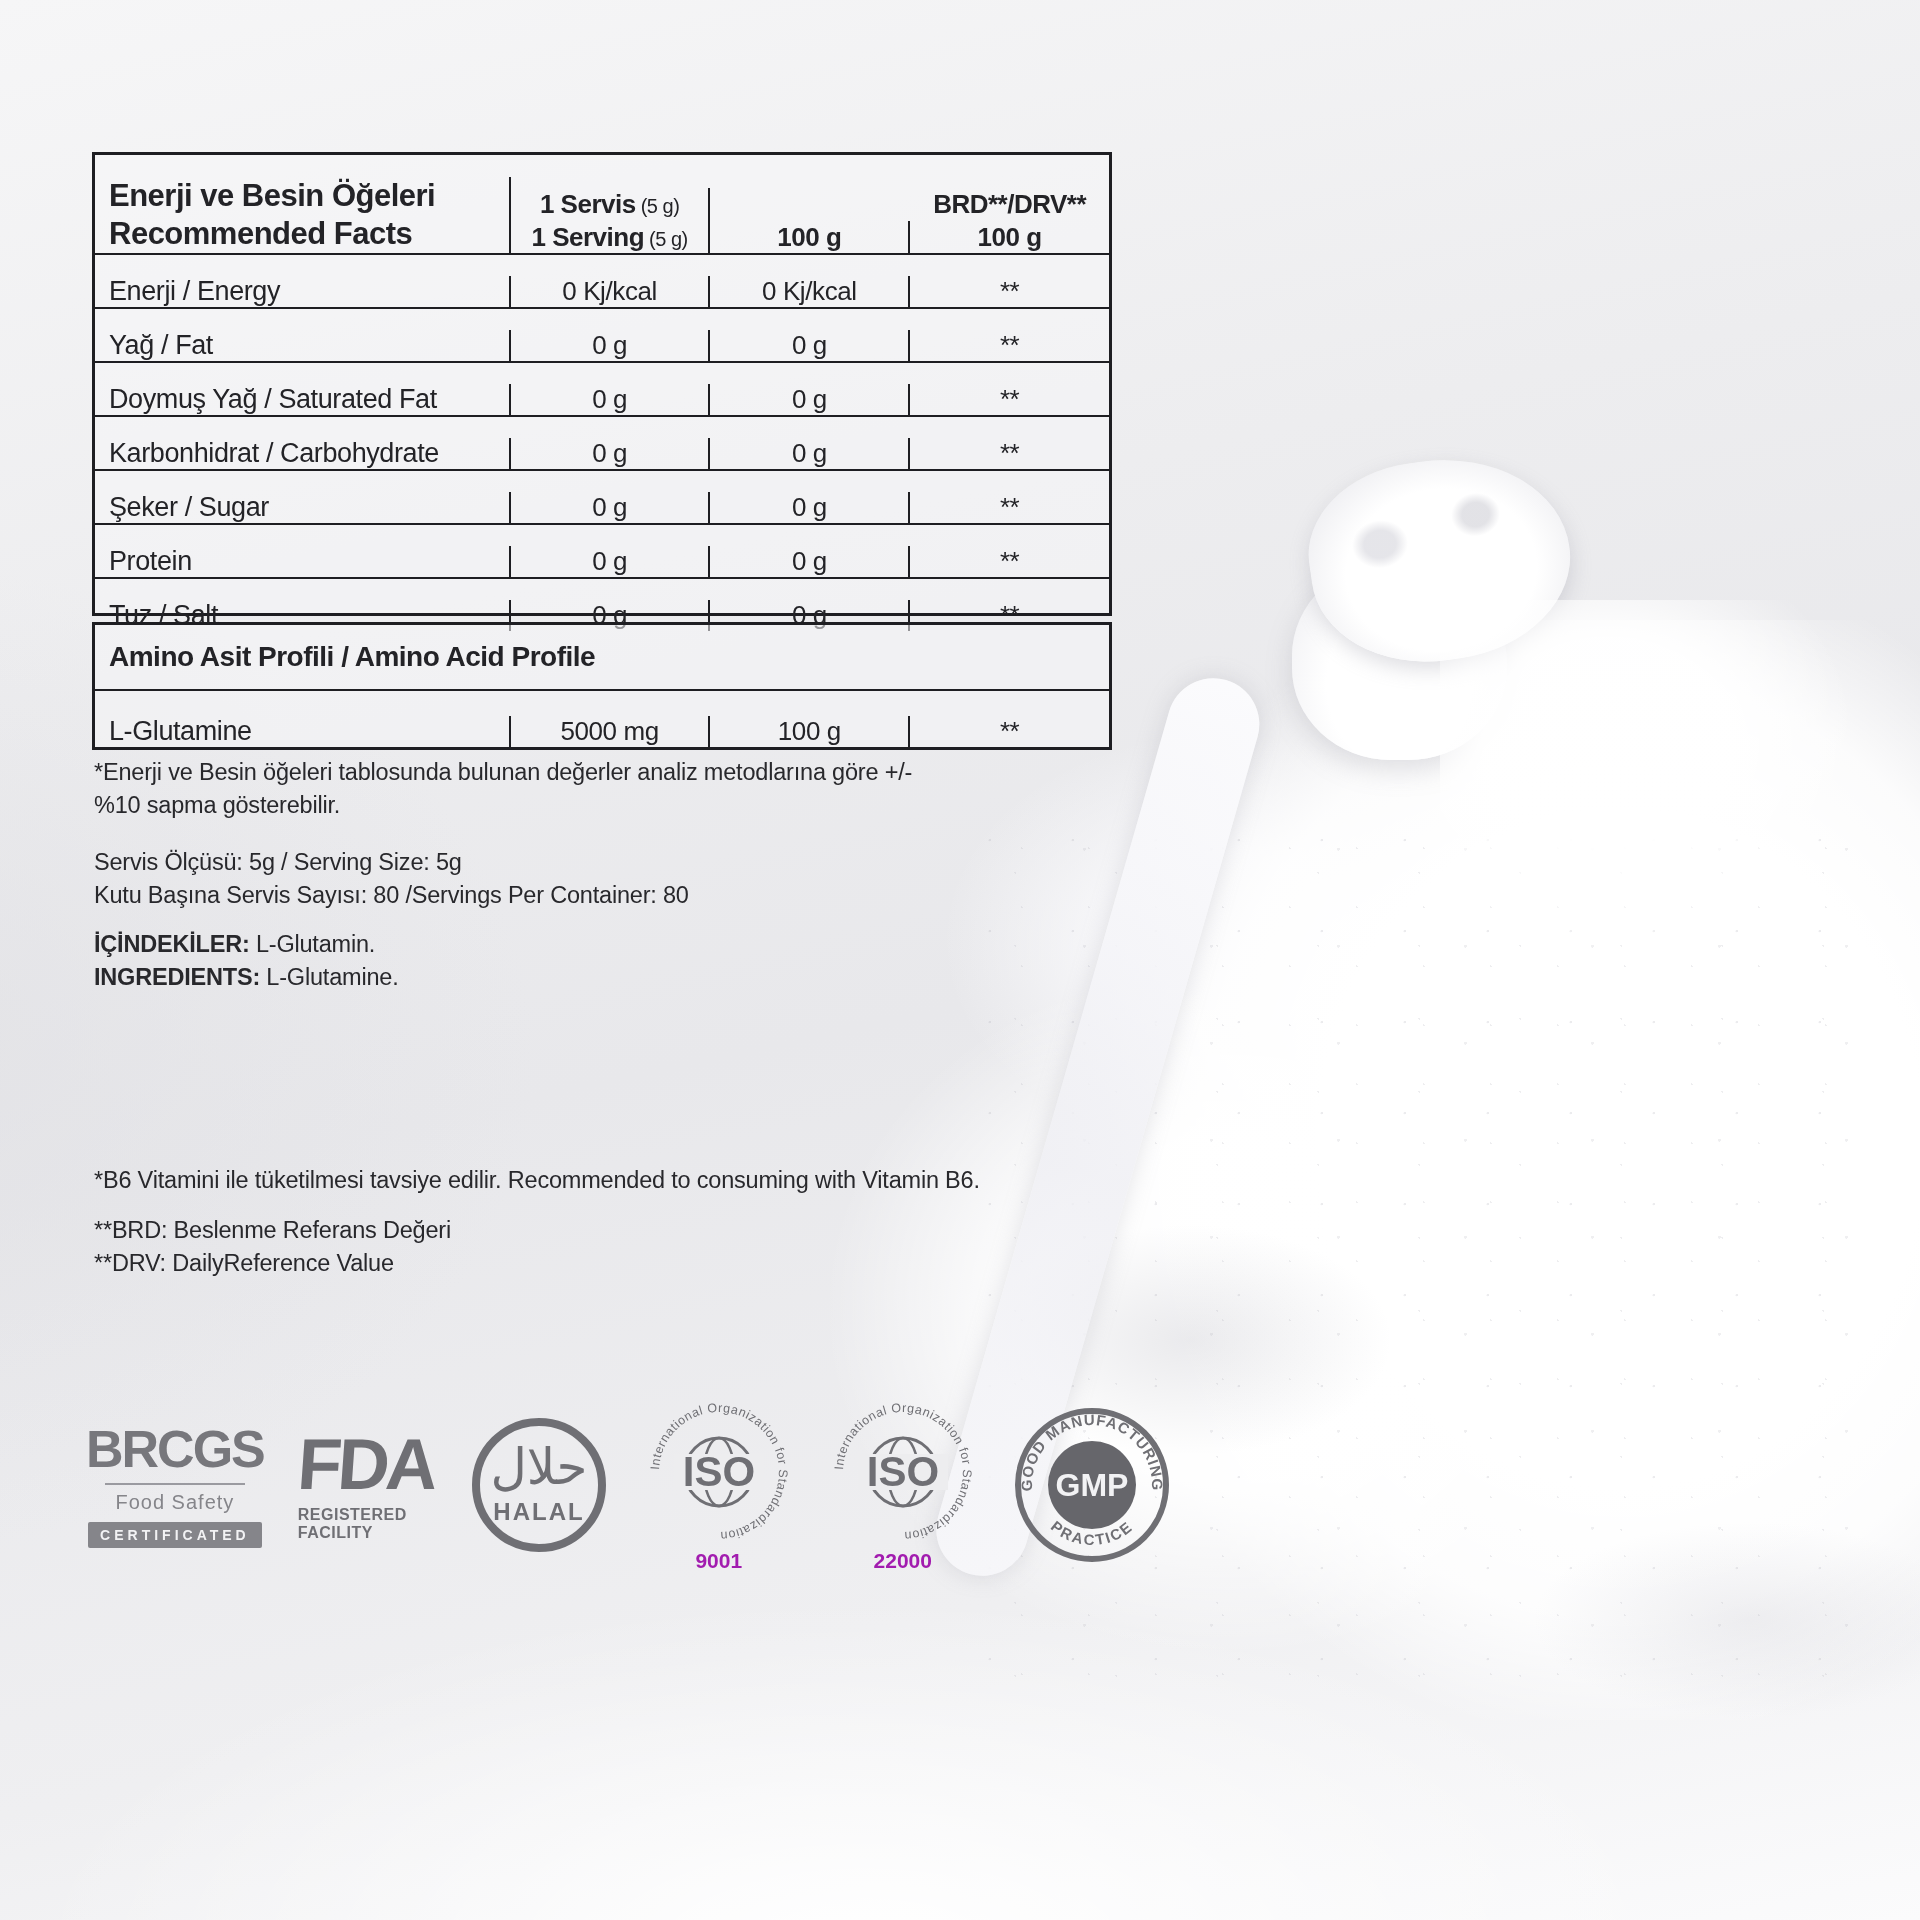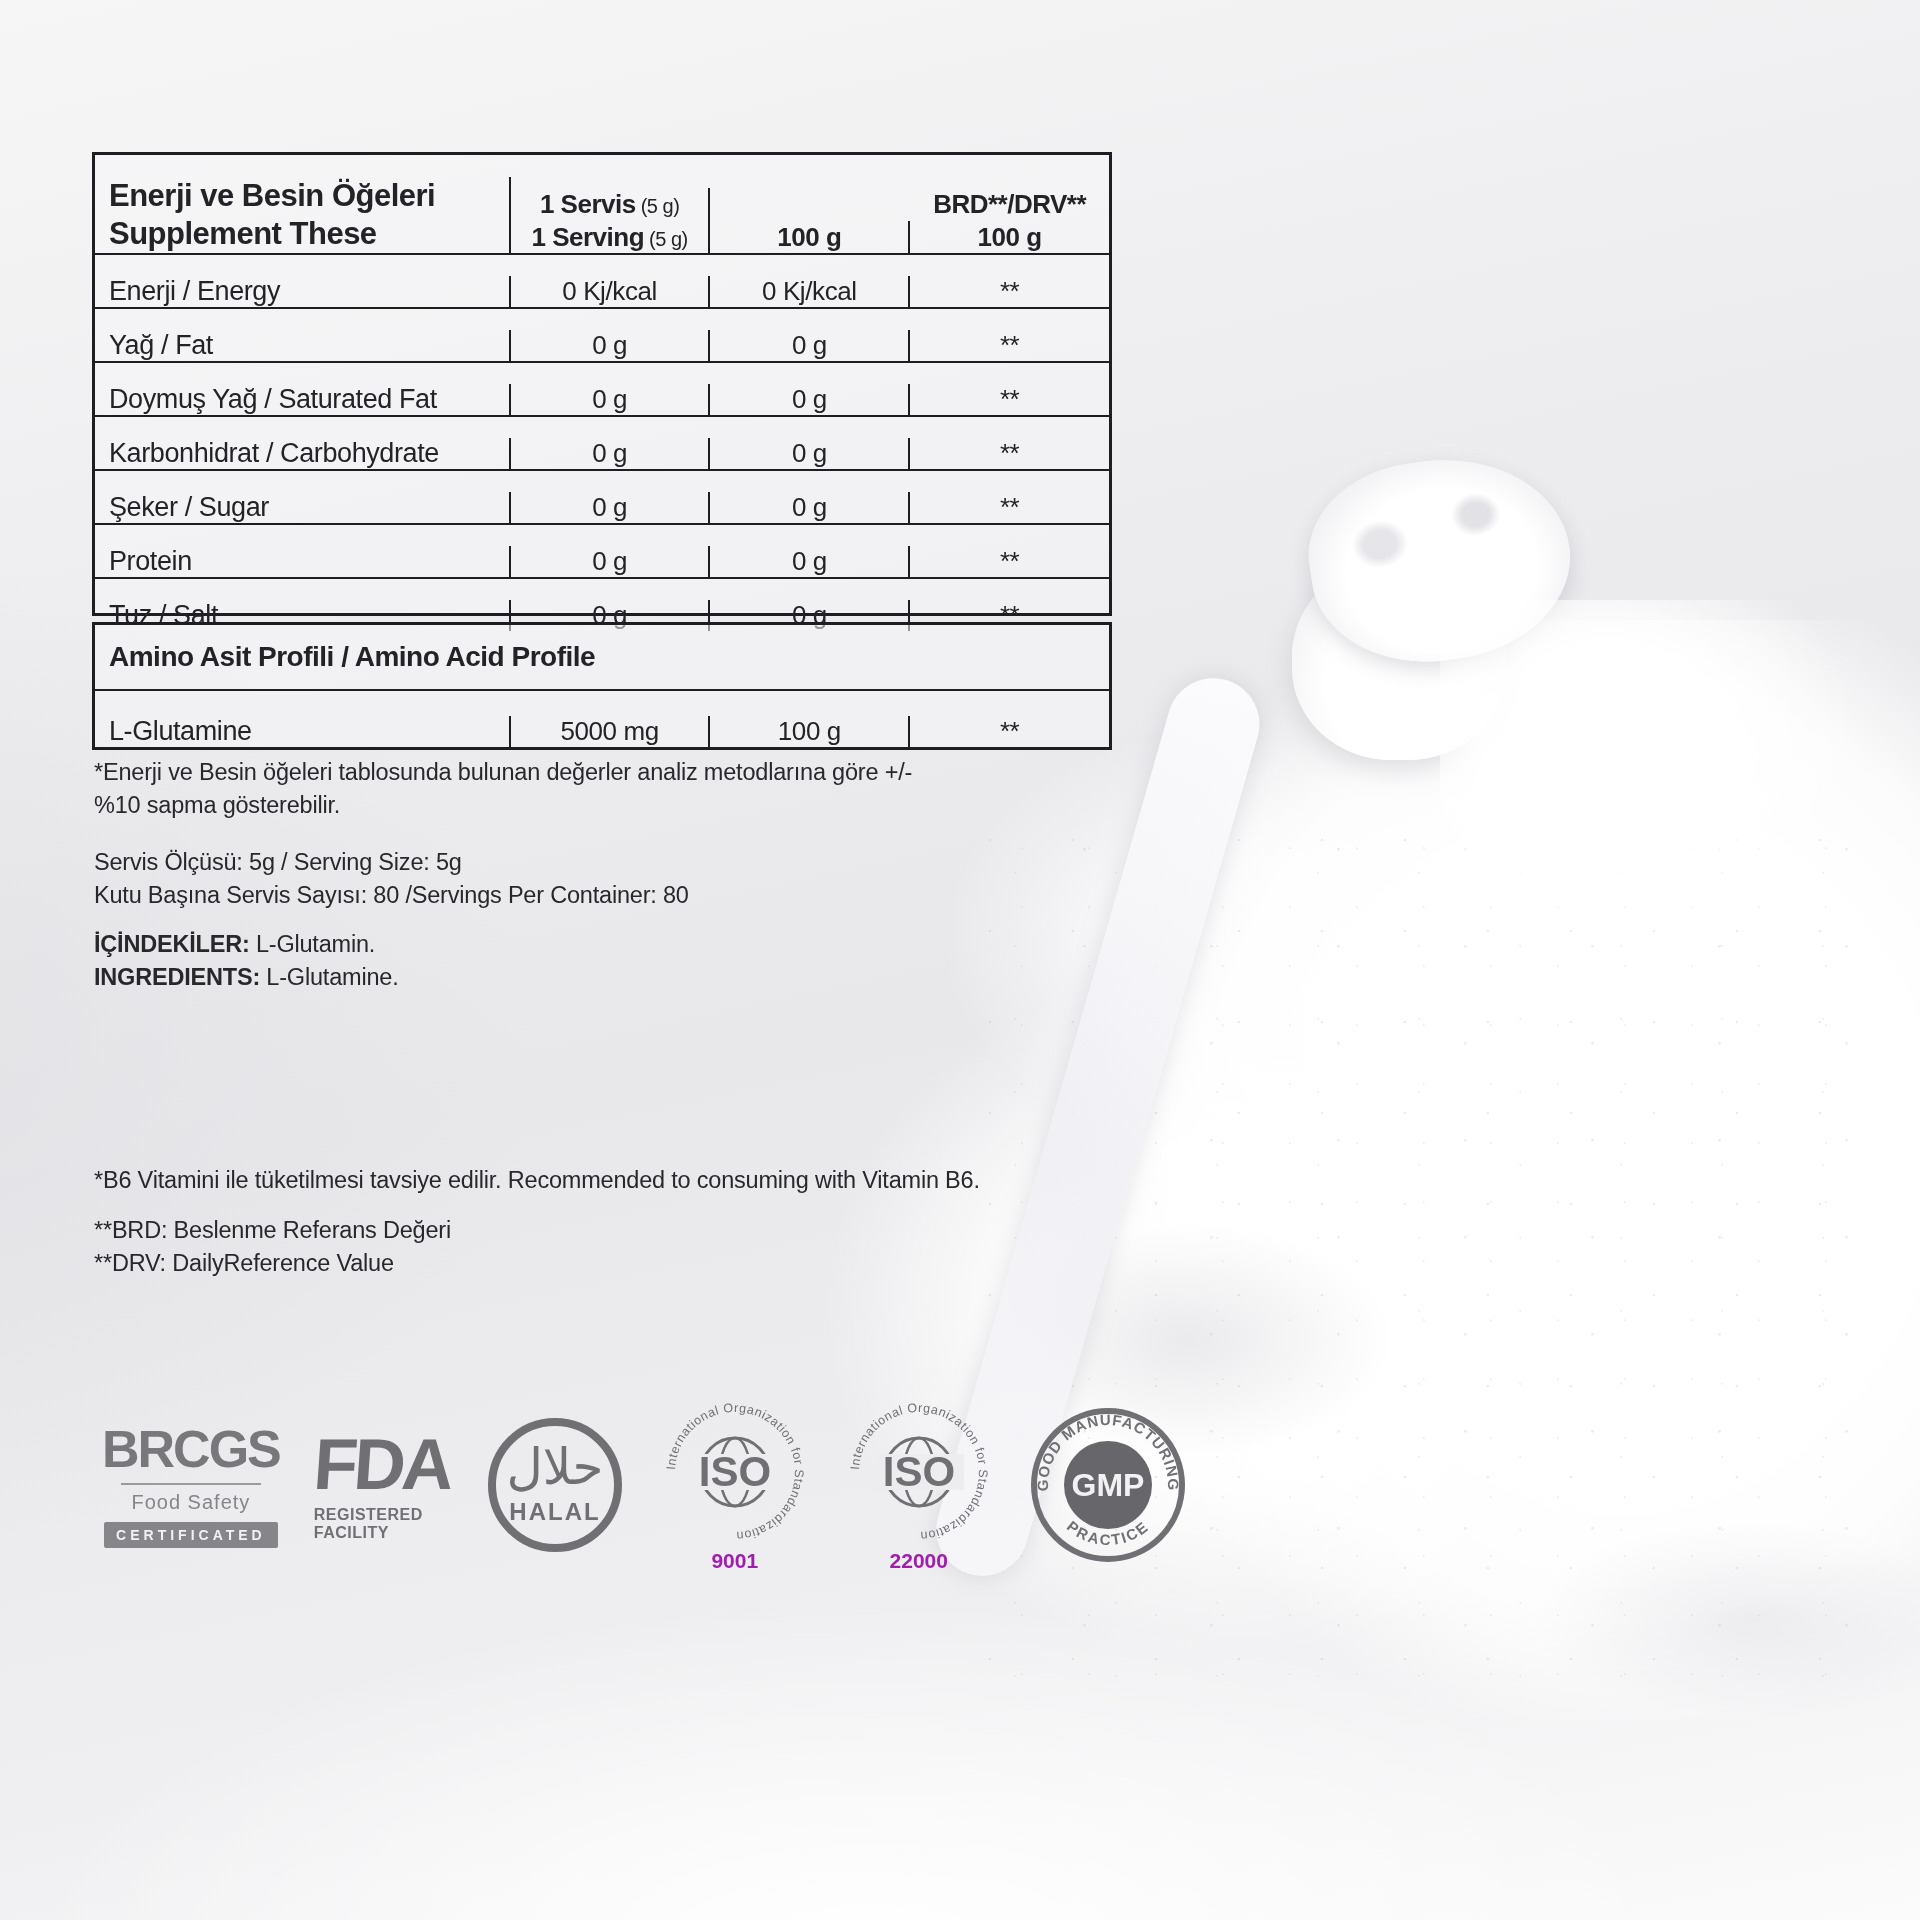--- a/index.html
+++ b/index.html
@@ -82,21 +82,21 @@
   .note{position:absolute;left:94px;font-size:23.5px;letter-spacing:-0.2px;line-height:1.42;color:#28282c;}
   .n-deviation{top:756px;width:845px;}
   .n-serving{top:846px;width:860px;}
   .n-ingredients{top:928px;width:860px;}
   .n-ingredients b, .b{font-weight:700;}
   .n-calc{top:1022px;width:880px;}
   .n-b6{top:1164px;width:980px;}
   .n-refs{top:1214px;width:860px;}
 
   
-  .logos{position:absolute;left:102px;top:1400px;width:1020px;height:170px;
+  .logos{position:absolute;left:86px;top:1400px;width:1020px;height:170px;
     display:flex;align-items:center;gap:34px;color:#6f6f74;}
   .logo{display:flex;flex-direction:column;align-items:center;justify-content:center;}
   .brcgs-word{font-weight:800;font-size:52px;letter-spacing:-2px;color:#77777c;line-height:1;}
   .brcgs-line{width:140px;height:2px;background:#9a9aa0;margin:8px 0 6px;}
   .brcgs-sub{font-size:20px;color:#85858a;letter-spacing:1px;}
   .brcgs-badge{margin-top:8px;background:#85858a;color:#f2f2f4;font-weight:700;font-size:14px;
     letter-spacing:4px;padding:5px 12px;border-radius:2px;}
   .fda-word{font-weight:800;font-size:72px;letter-spacing:-4px;color:#6f6f74;line-height:1;transform:skewX(-4deg);}
   .fda-sub{margin-top:6px;font-weight:700;font-size:16px;letter-spacing:0.5px;color:#6f6f74;}
   .iso-number{margin-top:2px;font-weight:700;font-size:21px;color:#a21caf;}
@@ -117,21 +117,21 @@
   <div class="powder-heap"></div>
   <div class="heap-spill"></div>
 </div>
 
 <div class="content">
 
   <div class="facts-table">
     <div class="row t-header">
       <div class="c1">
         <span>Enerji ve Besin Öğeleri</span>
-        <span>Supplement These</span>
+        <span>Recommended Facts</span>
       </div>
       <div class="c2 hdr-center">
         <span><span>1 Servis</span><span class="unit">(5 g)</span></span>
         <span><span>1 Serving</span><span class="unit">(5 g)</span></span>
       </div>
       <div class="c3 hdr-center">
         <span>100 g</span>
       </div>
       <div class="c4 hdr-center">
         <span>BRD**/DRV**</span>

